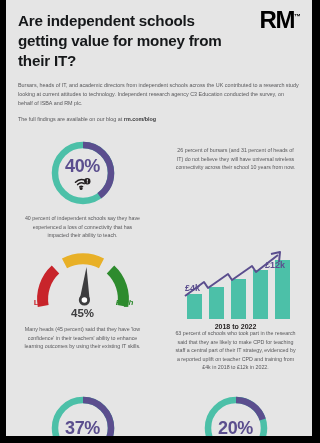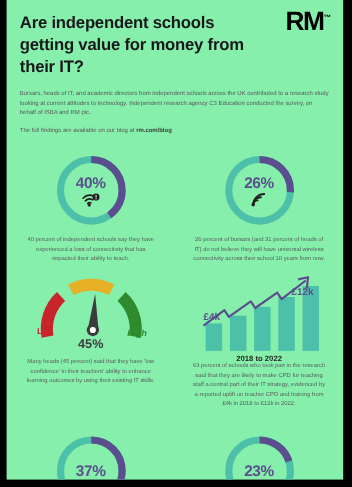--- a/index.html
+++ b/index.html
@@ -20,21 +20,21 @@
     height: 443px;
     background: #000000;
     overflow: hidden;
   }
   .sheet {
     position: absolute;
     left: 6px;
     top: 0px;
     width: 306px;
     height: 436px;
-    background: #86efac;
+    background: #e5e5e5;
     overflow: hidden;
   }
 
   
   .header {
     position: relative;
     padding: 11px 12px 0 12px;
   }
   .title {
     margin: 0;
@@ -110,21 +110,21 @@
     left: 0;
     top: 0;
     width: 68px;
     height: 68px;
     display: flex;
     flex-direction: column;
     align-items: center;
     justify-content: center;
   }
   .donut-value {
-    font-size: 14px;
+    font-size: 18px;
     font-weight: bold;
     color: #5b4e8e;
     line-height: 1;
     letter-spacing: -0.3px;
   }
   .donut-icon {
     margin-top: 2px;
     line-height: 0;
   }
 
@@ -208,39 +208,20 @@
                 <rect x="12.85" y="2.3" width="0.95" height="2.3" fill="#ffffff"></rect>
                 <rect x="12.85" y="5.3" width="0.95" height="0.95" fill="#ffffff"></rect>
               </svg>
             </div>
           </div>
         </div>
         <div class="caption">40 percent of independent schools say they have experienced a loss of connectivity that has impacted their ability to teach.</div>
       </div>
 
       <div class="cell">
-        <div class="donut-wrap">
-          <svg width="68" height="68" viewBox="0 0 68 68" aria-hidden="true">
-            <circle cx="34" cy="34" r="28" fill="none" stroke="#4cc0a8" stroke-width="6.5"></circle>
-            <circle cx="34" cy="34" r="28" fill="none" stroke="#5b4e8e" stroke-width="6.5" stroke-dasharray="45.7 200.6" transform="rotate(-90 34 34)"></circle>
-          </svg>
-          <div class="donut-center">
-            <div class="donut-value">26%</div>
-            <div class="donut-icon">
-              <svg width="15" height="13" viewBox="0 0 15 13">
-                <g fill="none" stroke="#231f20" stroke-width="1.7" stroke-linecap="round">
-                  <path d="M2.2 11.2 A10 10 0 0 1 12.2 1.4"></path>
-                  <path d="M2.2 11.2 A7 7 0 0 1 9.2 4.3"></path>
-                  <path d="M2.2 11.2 A4 4 0 0 1 6.2 7.2"></path>
-                </g>
-                <circle cx="2.2" cy="11.2" r="1.6" fill="#231f20"></circle>
-              </svg>
-            </div>
-          </div>
-        </div>
         <div class="caption">26 percent of bursars (and 31 percent of heads of IT) do not believe they will have universal wireless connectivity across their school 10 years from now.</div>
       </div>
 
       <div class="cell">
         <div class="gauge-wrap">
           <svg width="108" height="74" viewBox="0 0 108 74" aria-hidden="true">
             <g fill="none" stroke-linecap="butt" stroke-width="11">
               <path d="M14.2 62 A40 40 0 0 1 26.5 25.5" stroke="#c8242b"></path>
               <path d="M35.5 19.4 A40 40 0 0 1 72.5 19.4" stroke="#e8b027"></path>
               <path d="M81.5 25.5 A40 40 0 0 1 93.8 62" stroke="#2e8b2e"></path>
@@ -294,20 +275,20 @@
         </div>
       </div>
 
       <div class="cell">
         <div class="donut-wrap">
           <svg width="68" height="68" viewBox="0 0 68 68" aria-hidden="true">
             <circle cx="34" cy="34" r="28" fill="none" stroke="#4cc0a8" stroke-width="6.5"></circle>
             <circle cx="34" cy="34" r="28" fill="none" stroke="#5b4e8e" stroke-width="6.5" stroke-dasharray="35.2 211.1" transform="rotate(-90 34 34)"></circle>
           </svg>
           <div class="donut-center">
-            <div class="donut-value">23%</div>
+            <div class="donut-value">20%</div>
           </div>
         </div>
       </div>
     </div>
 
   </div>
 </div>
 
 </body></html>

